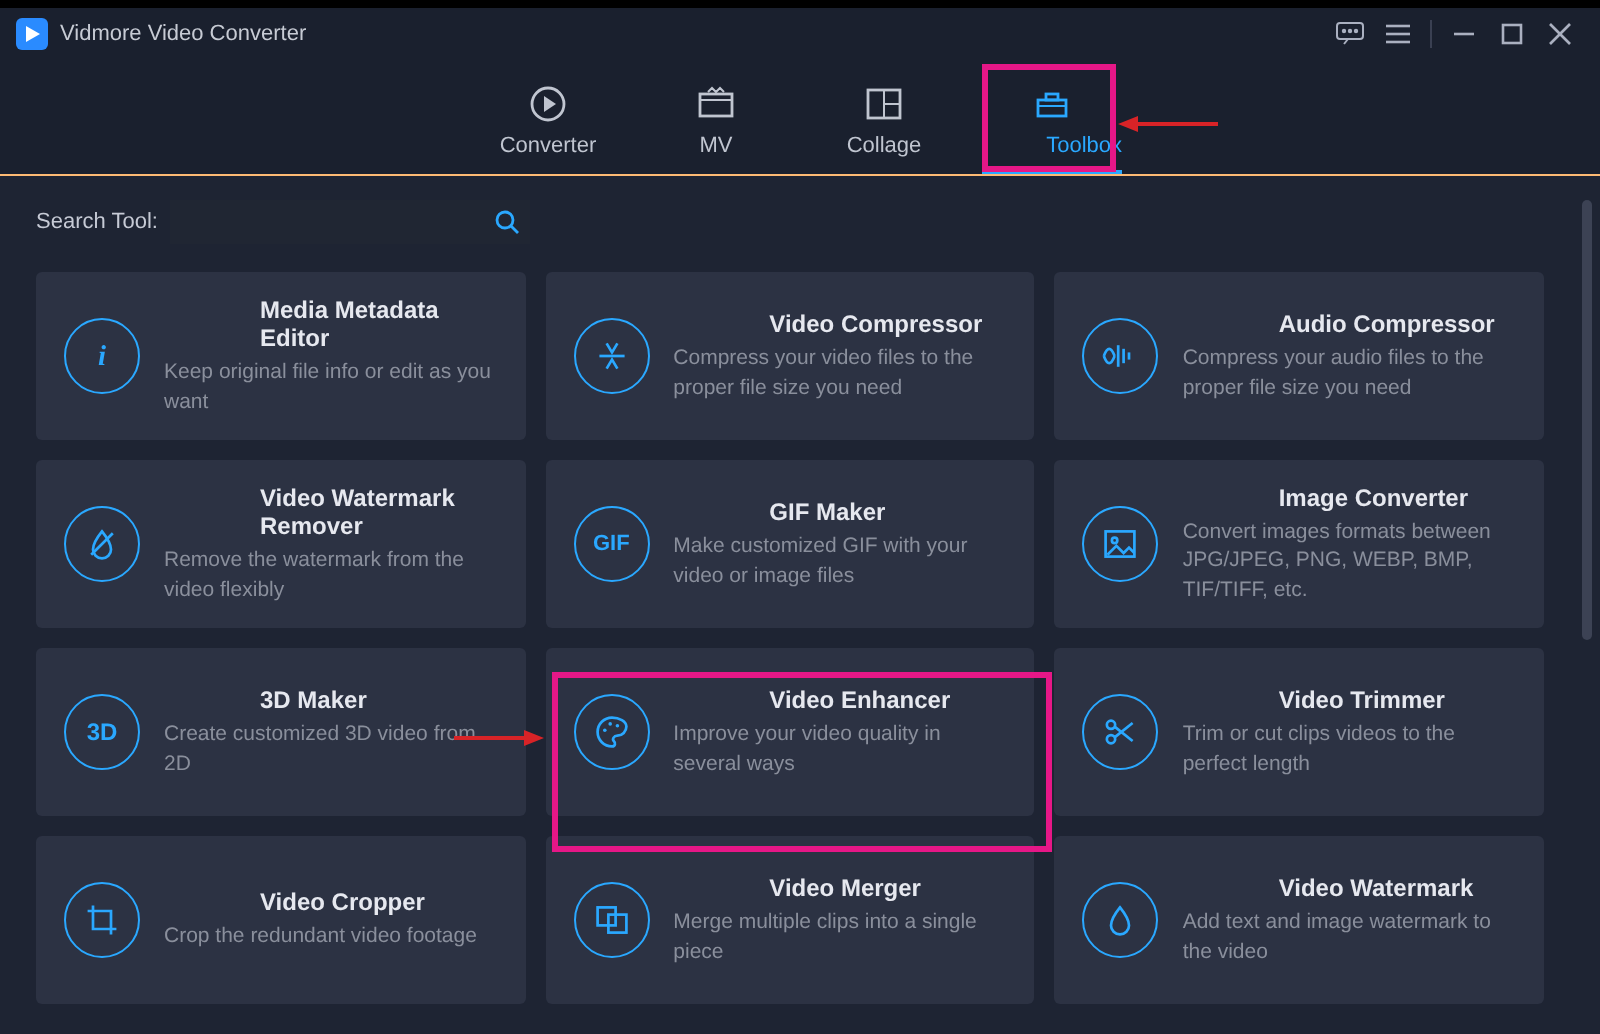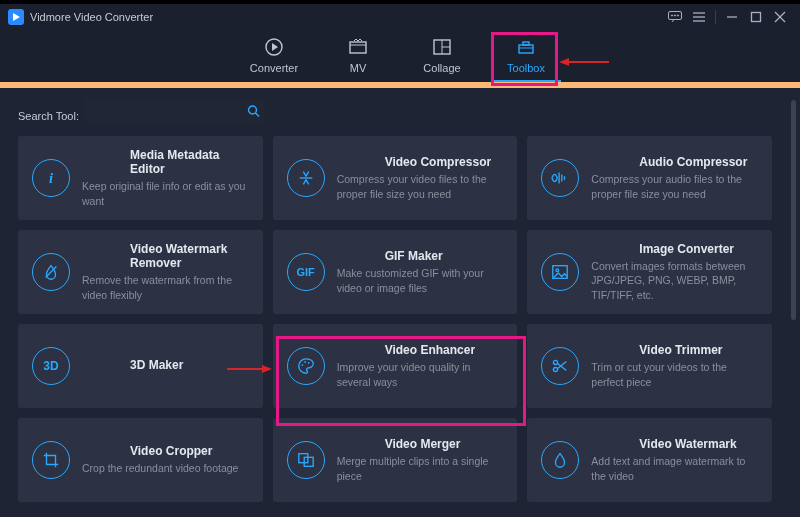--- a/index.html
+++ b/index.html
@@ -55,38 +55,38 @@
   }
   .titlebar .winbtn svg {stroke:#aab0c0;}
   
   .topnav {
     height:58px;
     background:var(--bg-titlebar);
     display:flex;
     justify-content:center;
     align-items:flex-end;
     position:relative;
-    border-bottom:6px solid #fdba74;
+    border-bottom:1px solid #fdba74;
   }
   .topnav .tab {
     width:70px;
     text-align:center;
     color:#c0c5d0;
     font-size:11px;
     padding-bottom:8px;
     cursor:pointer;
     position:relative;
     margin:0 7px;
   }
   .topnav .tab .ticon {
     height:22px;
     margin-bottom:4px;
     display:flex;align-items:center;justify-content:center;
   }
-  .topnav .tab.active {color:var(--accent);}
+  .topnav .tab.active {color:var(--accent);text-align:right;}
   .topnav .tab.active::after{
     content:"";
     position:absolute;bottom:0;left:0;right:0;
     height:2px;background:var(--accent);
   }
   
   .hl {
     position:absolute;
     border:3px solid var(--pink);
     pointer-events:none;
@@ -107,21 +107,21 @@
   }
   svg.red-arrow line, svg.red-arrow polyline {stroke:var(--red-arrow);stroke-width:2;fill:none;}
   svg.red-arrow polygon{fill:var(--red-arrow);}
   
   .content {
     padding:12px 18px 0 18px;
     height:calc(100% - 84px);
     position:relative;
   }
   .searchrow {
-    display:flex;align-items:flex-end;
+    display:flex;align-items:center;
     margin-bottom:14px;
   }
   .searchrow label {
     color:#c6cad5;font-size:11px;margin-right:6px;
   }
   .searchbox {
     width:180px;height:22px;
     background:#202633;
     border:none;
     outline:none;
@@ -367,20 +367,21 @@
             <div class="ctitle">Image Converter</div>
             <div class="cdesc">Convert images formats between JPG/JPEG, PNG, WEBP, BMP, TIF/TIFF, etc.</div>
           </div>
         </div>
         <div class="card">
           <div class="cicon">
             <span style="font-size:12px;color:#2aa8ff;font-weight:700">3D</span>
           </div>
           <div class="ctext">
             <div class="ctitle">3D Maker</div>
+            <div class="cdesc">Create customized 3D video from 2D</div>
           </div>
         </div>
         <div class="card">
           <div class="cicon">
             <svg width="18" height="18" viewBox="0 0 20 20">
               <path d="M10 2 a8 8 0 1 0 0 16 c2 0 2-2 1-3 s0-3 2-3 a5 5 0 0 0 5-5 C18 4 14 2 10 2Z" stroke="#2aa8ff" stroke-width="1.5" fill="none"></path>
               <circle cx="6" cy="9" r="1" fill="#2aa8ff"></circle>
               <circle cx="9" cy="5.5" r="1" fill="#2aa8ff"></circle>
               <circle cx="13" cy="6.5" r="1" fill="#2aa8ff"></circle>
             </svg>
@@ -394,21 +395,21 @@
           <div class="cicon">
             <svg width="18" height="18" viewBox="0 0 20 20">
               <circle cx="5" cy="6" r="2.3" stroke="#2aa8ff" stroke-width="1.5" fill="none"></circle>
               <circle cx="5" cy="14" r="2.3" stroke="#2aa8ff" stroke-width="1.5" fill="none"></circle>
               <line x1="7" y1="7" x2="17" y2="15" stroke="#2aa8ff" stroke-width="1.5" fill="none"></line>
               <line x1="7" y1="13" x2="17" y2="5" stroke="#2aa8ff" stroke-width="1.5" fill="none"></line>
             </svg>
           </div>
           <div class="ctext">
             <div class="ctitle">Video Trimmer</div>
-            <div class="cdesc">Trim or cut your videos to the perfect piece</div>
+            <div class="cdesc">Trim or cut clips videos to the perfect length</div>
           </div>
         </div>
         <div class="card">
           <div class="cicon">
             <svg width="18" height="18" viewBox="0 0 20 20">
               <polyline points="5,2 5,15 18,15" stroke="#2aa8ff" stroke-width="1.5" fill="none"></polyline>
               <polyline points="2,5 15,5 15,18" stroke="#2aa8ff" stroke-width="1.5" fill="none"></polyline>
             </svg>
           </div>
           <div class="ctext">

